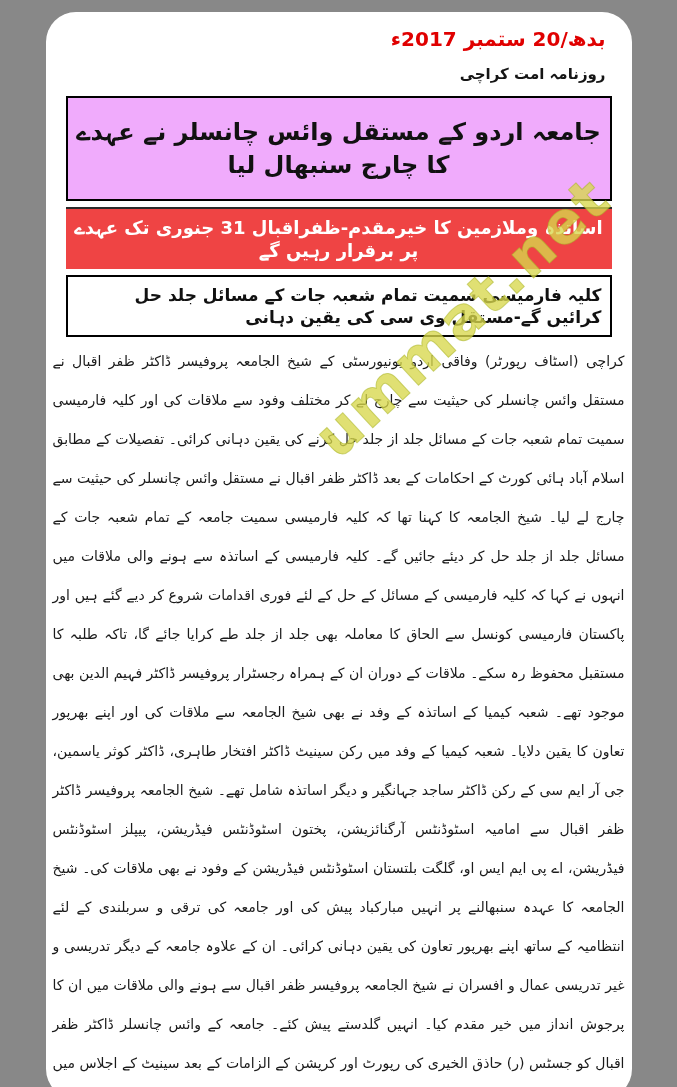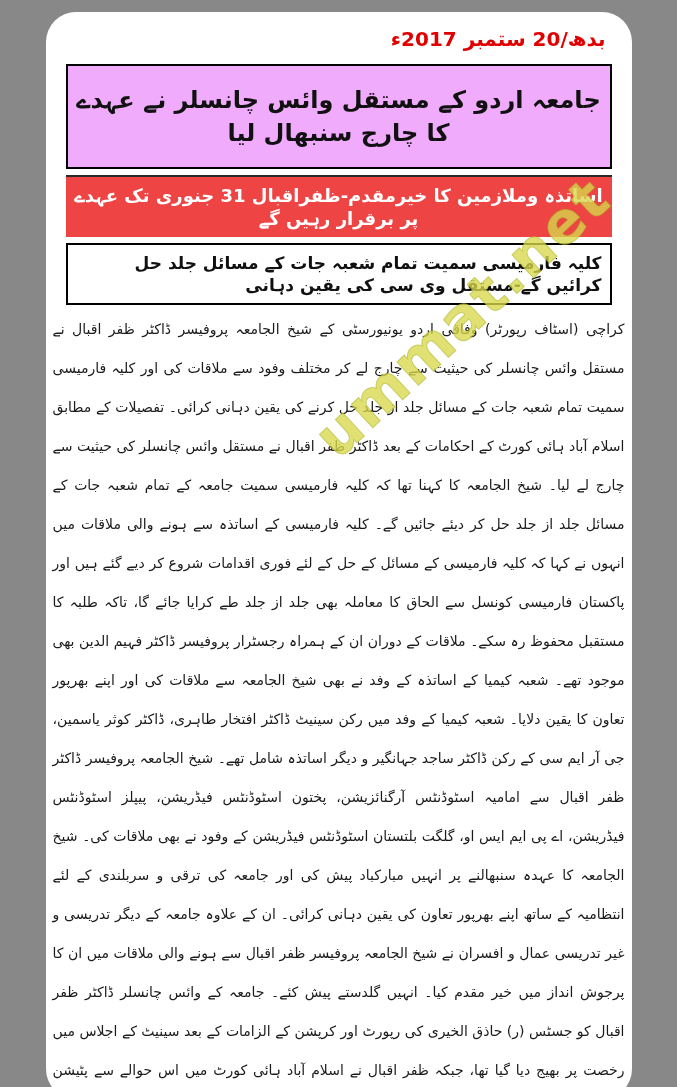--- a/index.html
+++ b/index.html
@@ -106,20 +106,21 @@
     font-family:"DejaVu Sans", sans-serif;
   }
 </style>
 </head>
 <body>
 
 <div class="page">
 
   <div class="masthead">
     <div class="date-line">بدھ/20 ستمبر 2017ء</div>
+    <div class="publication">روزنامہ امت کراچی</div>
   </div>
 
   <div class="headline-box">
     <span class="txt">جامعہ اردو کے مستقل وائس چانسلر نے عہدے کا چارج سنبھال لیا</span>
   </div>
 
   <div class="black-bar">
     <span class="txt">اساتذہ وملازمین کا خیرمقدم-ظفراقبال 31 جنوری تک عہدے پر برقرار رہیں گے</span>
   </div>
 

